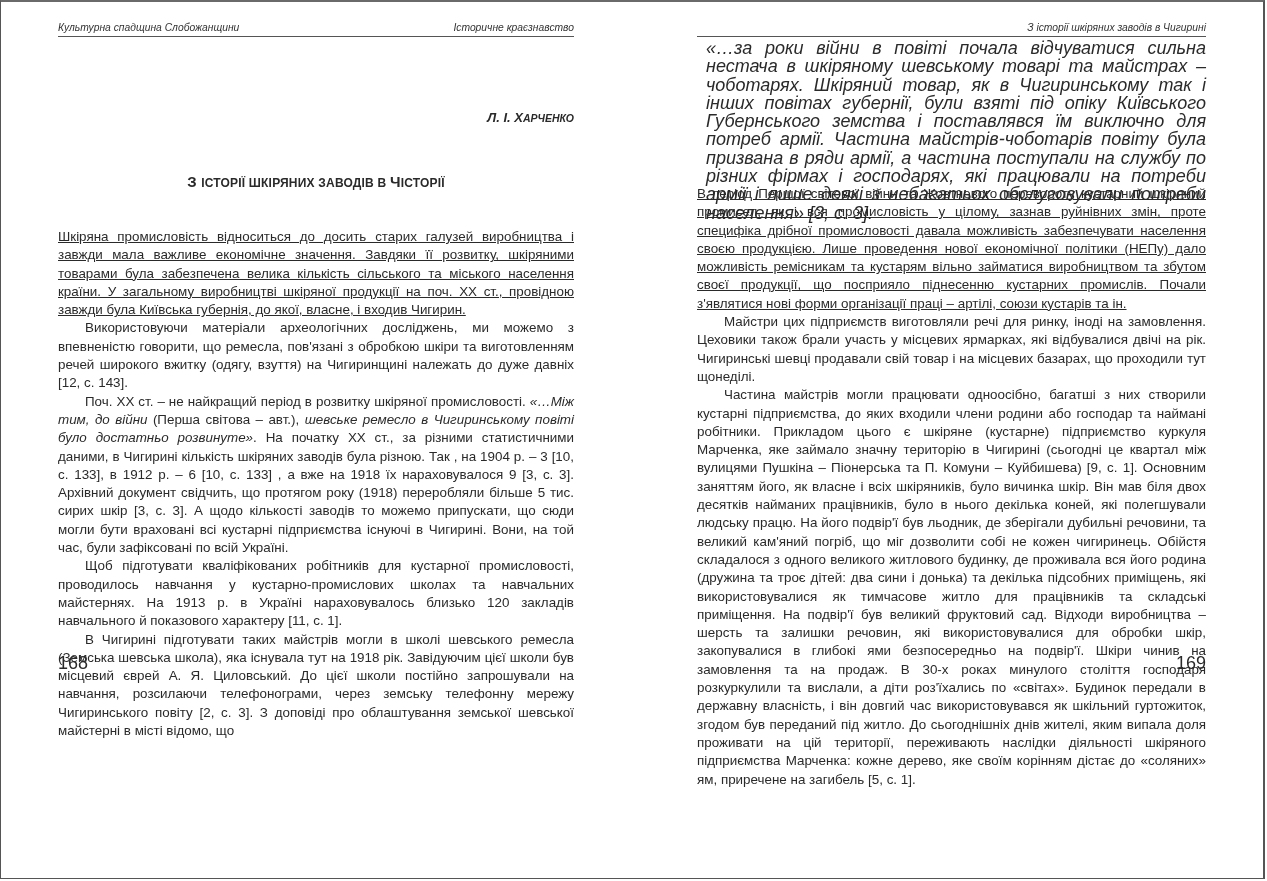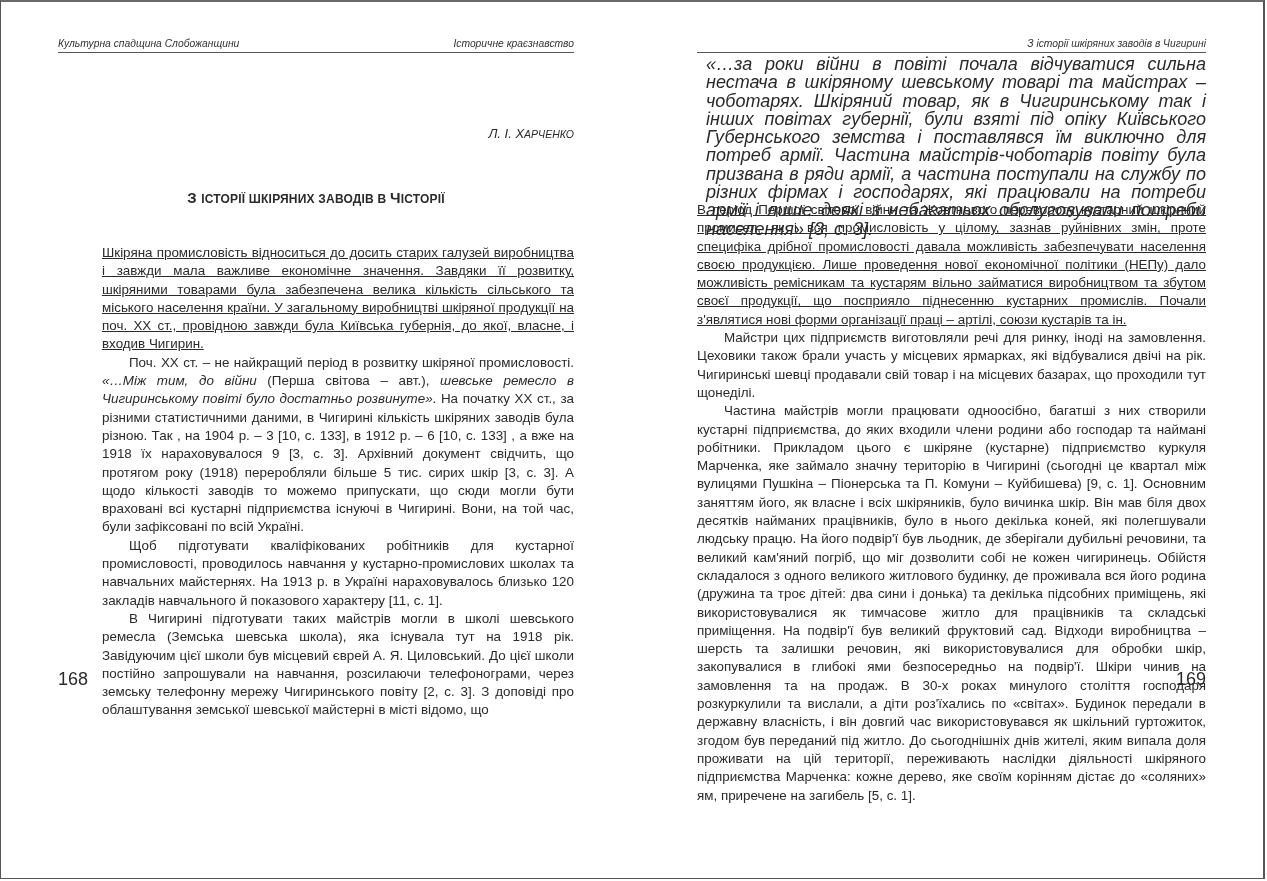--- a/index.html
+++ b/index.html
@@ -1,34 +1,34 @@
 <!DOCTYPE html>
 <html><head>
   <meta charset="utf-8">
   <style>
     html, body { margin: 0; padding: 0; background: #ffffff; }
     body { width: 1267px; height: 881px; position: relative; overflow: hidden;
       font-family: "Liberation Sans", sans-serif; color: #2a2a2a; }
     .frame { position: absolute; left: 0; top: 0; width: 1265px; height: 879px;
       border-top: 2px solid #6a6a6a; border-left: 1px solid #555; border-right: 2px solid #555;
       border-bottom: 1px solid #555; box-sizing: border-box; }
-    .page { position: absolute; top: 16px; height: 694px; }
+    .page { position: absolute; top: 0; height: 694px; }
     .page.left { left: 58px; width: 516px; }
     .page.right { left: 697px; width: 509px; }
     .running-head { position: absolute; top: 20px; left: 0; right: 0; height: 16px;
       border-bottom: 1.5px solid #555; font-size: 10.3px; font-style: italic; color: #333; }
     .running-head .l { position: absolute; left: 0; top: 2px; }
     .running-head .r { position: absolute; right: 0; top: 2px; }
-    .author { position: absolute; right: 0; top: 110px; font-size: 13px; font-weight: normal; font-style: italic; margin-left: 12px; }
+    .author { position: absolute; right: 0; top: 110px; font-size: 13px; font-weight: bold; font-style: italic; margin-left: 12px; }
     .author .sc { font-size: 10.5px; }
     .title { position: absolute; left: 0; right: 0; top: 173px; text-align: center; font-size: 15px;
       font-weight: bold; letter-spacing: 0.2px; }
     .title .sc { font-size: 12px; }
     .body { position: absolute; left: 0; right: 0; font-size: 13.4px; line-height: 18.3px; text-align: justify; }
-    .left .body { top: 228px; margin-left: 44px; }
+    .left .body { top: 228px; }
     .right .body { top: 185px; }
     .body p { margin: 0; text-indent: 27px; }
     .body p.noind { text-indent: 0; text-decoration: underline; }
     .quote { position: absolute; top: 39px; left: 9px; right: 0; font-size: 18px; line-height: 18.3px;
       text-align: justify; font-style: italic; }
     .i { font-style: italic; }
     .pnum { position: absolute; bottom: 20px; font-size: 18px; }
     .left .pnum { left: 0; }
     .right .pnum { right: 0; }
   </style>
@@ -39,20 +39,21 @@
 
 <div class="page left">
   <div class="running-head">
     <span class="l">Культурна спадщина Слобожанщини</span>
     <span class="r">Історичне краєзнавство</span>
   </div>
   <div class="author"><span>Л. І. Х</span><span class="sc">АРЧЕНКО</span></div>
   <div class="title"><span>З </span><span class="sc">ІСТОРІЇ ШКІРЯНИХ ЗАВОДІВ В </span><span>Ч</span><span class="sc">ІСТОРІЇ</span></div>
   <div class="body">
     <p class="noind">Шкіряна промисловість відноситься до досить старих галузей виробництва і завжди мала важливе економічне значення. Завдяки її розвитку, шкіряними товарами була забезпечена велика кількість сільського та міського населення країни. У загальному виробництві шкіряної продукції на поч. XX ст., провідною завжди була Київська губернія, до якої, власне, і входив Чигирин.</p>
+    <p>Використовуючи матеріали археологічних досліджень, ми можемо з впевненістю говорити, що ремесла, пов'язані з обробкою шкіри та виготовленням речей широкого вжитку (одягу, взуття) на Чигиринщині належать до дуже давніх [12, с. 143].</p>
     <p><span>Поч. XX ст. – не найкращий період в розвитку шкіряної промисловості. </span><span class="i">«…Між тим, до війни</span><span> (Перша світова – авт.), </span><span class="i">шевське ремесло в Чигиринському повіті було достатньо розвинуте»</span><span>. На початку XX ст., за різними статистичними даними, в Чигирині кількість шкіряних заводів була різною. Так , на 1904 р. – 3 [10, с. 133], в 1912 р. – 6 [10, с. 133] , а вже на 1918 їх нараховувалося 9 [3, с. 3]. Архівний документ свідчить, що протягом року (1918) переробляли більше 5 тис. сирих шкір [3, с. 3]. А щодо кількості заводів то можемо припускати, що сюди могли бути враховані всі кустарні підприємства існуючі в Чигирині. Вони, на той час, були зафіксовані по всій Україні.</span></p>
     <p>Щоб підготувати кваліфікованих робітників для кустарної промисловості, проводилось навчання у кустарно-промислових школах та навчальних майстернях. На 1913 р. в Україні нараховувалось близько 120 закладів навчального й показового характеру [11, с. 1].</p>
     <p>В Чигирині підготувати таких майстрів могли в школі шевського ремесла (Земська шевська школа), яка існувала тут на 1918 рік. Завідуючим цієї школи був місцевий єврей А. Я. Циловський. До цієї школи постійно запрошували на навчання, розсилаючи телефонограми, через земську телефонну мережу Чигиринського повіту [2, с. 3]. З доповіді про облаштування земської шевської майстерні в місті відомо, що</p>
   </div>
   <div class="pnum">168</div>
 </div>
 
 <div class="page right">
   <div class="running-head">
     <span class="r">З історії шкіряних заводів в Чигирині</span>

